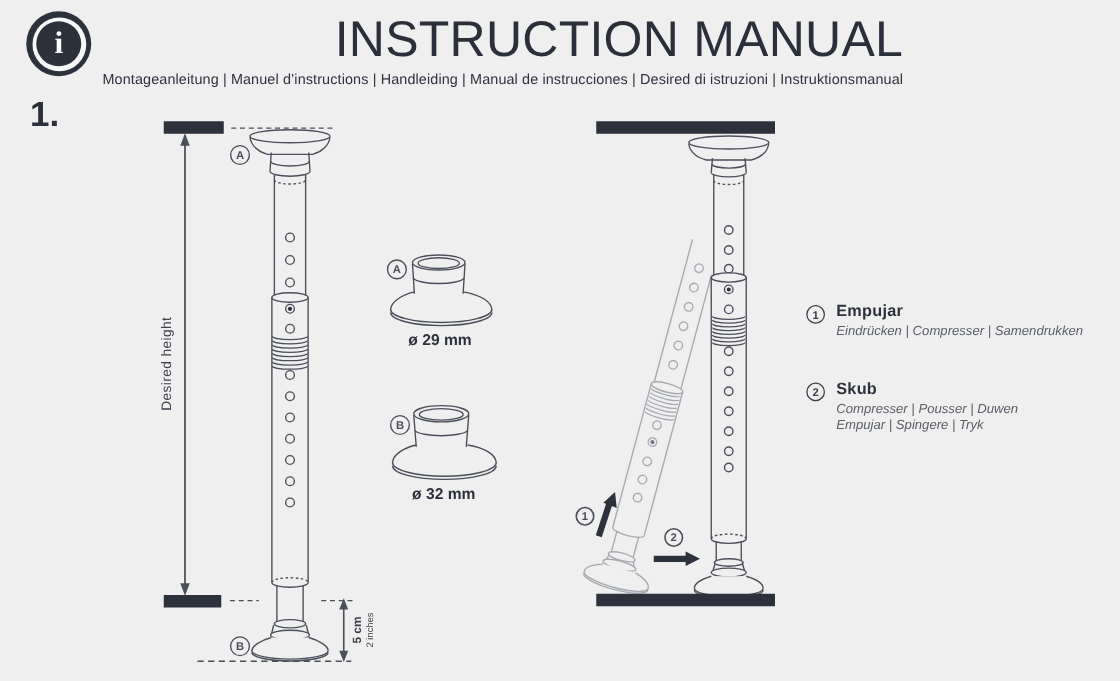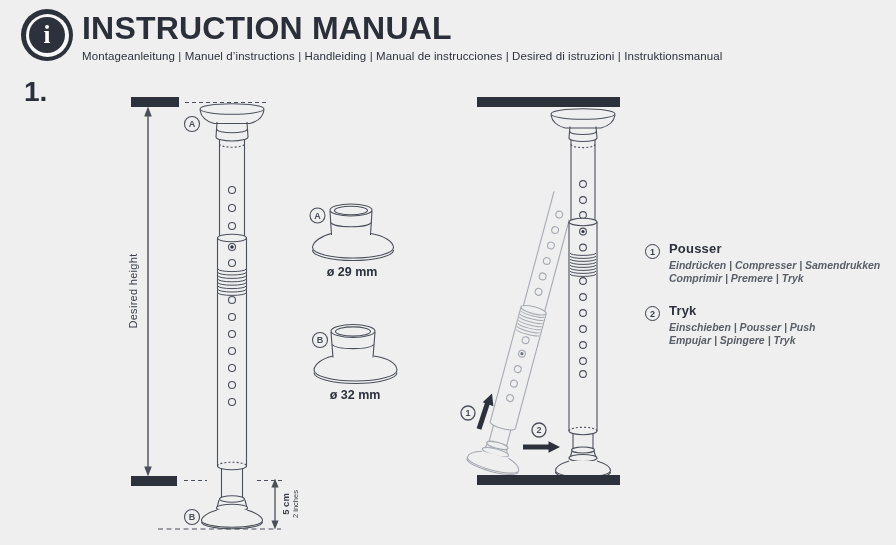--- a/index.html
+++ b/index.html
@@ -21,22 +21,22 @@
     display:flex; align-items:center; justify-content:center;
   }
   .info-icon .core {
     width:36px; height:36px; border-radius:50%; background:#2d313c;
     display:flex; align-items:center; justify-content:center;
     color:#ffffff; font-family:"Liberation Serif", serif;
     font-weight:bold; font-size:25px; line-height:1; padding-bottom:2px;
   }
   .titles { margin-left:9px; padding-top:3px; }
   .page-title {
-    font-size:32px; font-weight:bold; letter-spacing:0.2px;
-    color:#2b2f3a; line-height:1.0; white-space:nowrap;
+    font-size:40px; font-weight:normal; letter-spacing:0.2px;
+    color:#2b2f3a; line-height:1.0; white-space:nowrap;text-align:right;
   }
   .page-subtitle {
     margin-top:6px; font-size:11.5px; letter-spacing:0.1px;
     color:#2d313c; white-space:nowrap;
   }
   
   .step-number {
     position:absolute; left:24px; top:76px;
     font-size:28px; font-weight:bold; color:#2b2f3a;
   }
@@ -46,21 +46,21 @@
   .entry { position:absolute; left:645px; width:248px; display:flex; align-items:flex-start; gap:9px; }
   .entry-1 { top:241px; }
   .entry-2 { top:303px; }
   .entry .num {
     width:15px; height:15px; border:1.4px solid #3a3e48; border-radius:50%;
     font-size:9px; font-weight:bold; color:#3a3e48;
     display:flex; align-items:center; justify-content:center;
     margin-top:3px; flex:0 0 auto;
   }
   .entry .title { font-size:13px; font-weight:bold; color:#2d313c; margin-bottom:3px; letter-spacing:0.2px; }
-  .entry .lines { font-size:10.5px; font-style:italic; color:#595e66; line-height:1.25;font-weight:bold; }
+  .entry .lines { font-size:10.5px; font-style:italic; color:#595e66; line-height:1.25; }
 </style>
 </head>
 <body>
 
 <div class="page">
 
   <div class="header">
     <div class="info-icon">
       <div class="ring">
         <div class="core">i</div>
@@ -299,32 +299,31 @@
       <g>
         <circle cx="539" cy="430" r="7" stroke-width="1.3"></circle>
         <text x="539" y="433.2" text-anchor="middle" font-size="9" font-weight="bold" fill="#4b4f59" stroke="none">2</text>
       </g>
     </g>
   </svg>
 
   <div class="entry entry-1">
     <div class="num">1</div>
     <div>
-      <div class="title">Pousser</div>
+      <div class="title">Empujar</div>
       <div class="lines">
         <div>Eindrücken | Compresser | Samendrukken</div>
-        <div>Comprimir | Premere | Tryk</div>
       </div>
     </div>
   </div>
 
   <div class="entry entry-2">
     <div class="num">2</div>
     <div>
-      <div class="title">Tryk</div>
+      <div class="title">Skub</div>
       <div class="lines">
-        <div>Einschieben | Pousser | Push</div>
+        <div>Compresser | Pousser | Duwen</div>
         <div>Empujar | Spingere | Tryk</div>
       </div>
     </div>
   </div>
 
 </div>
 
 </body></html>

